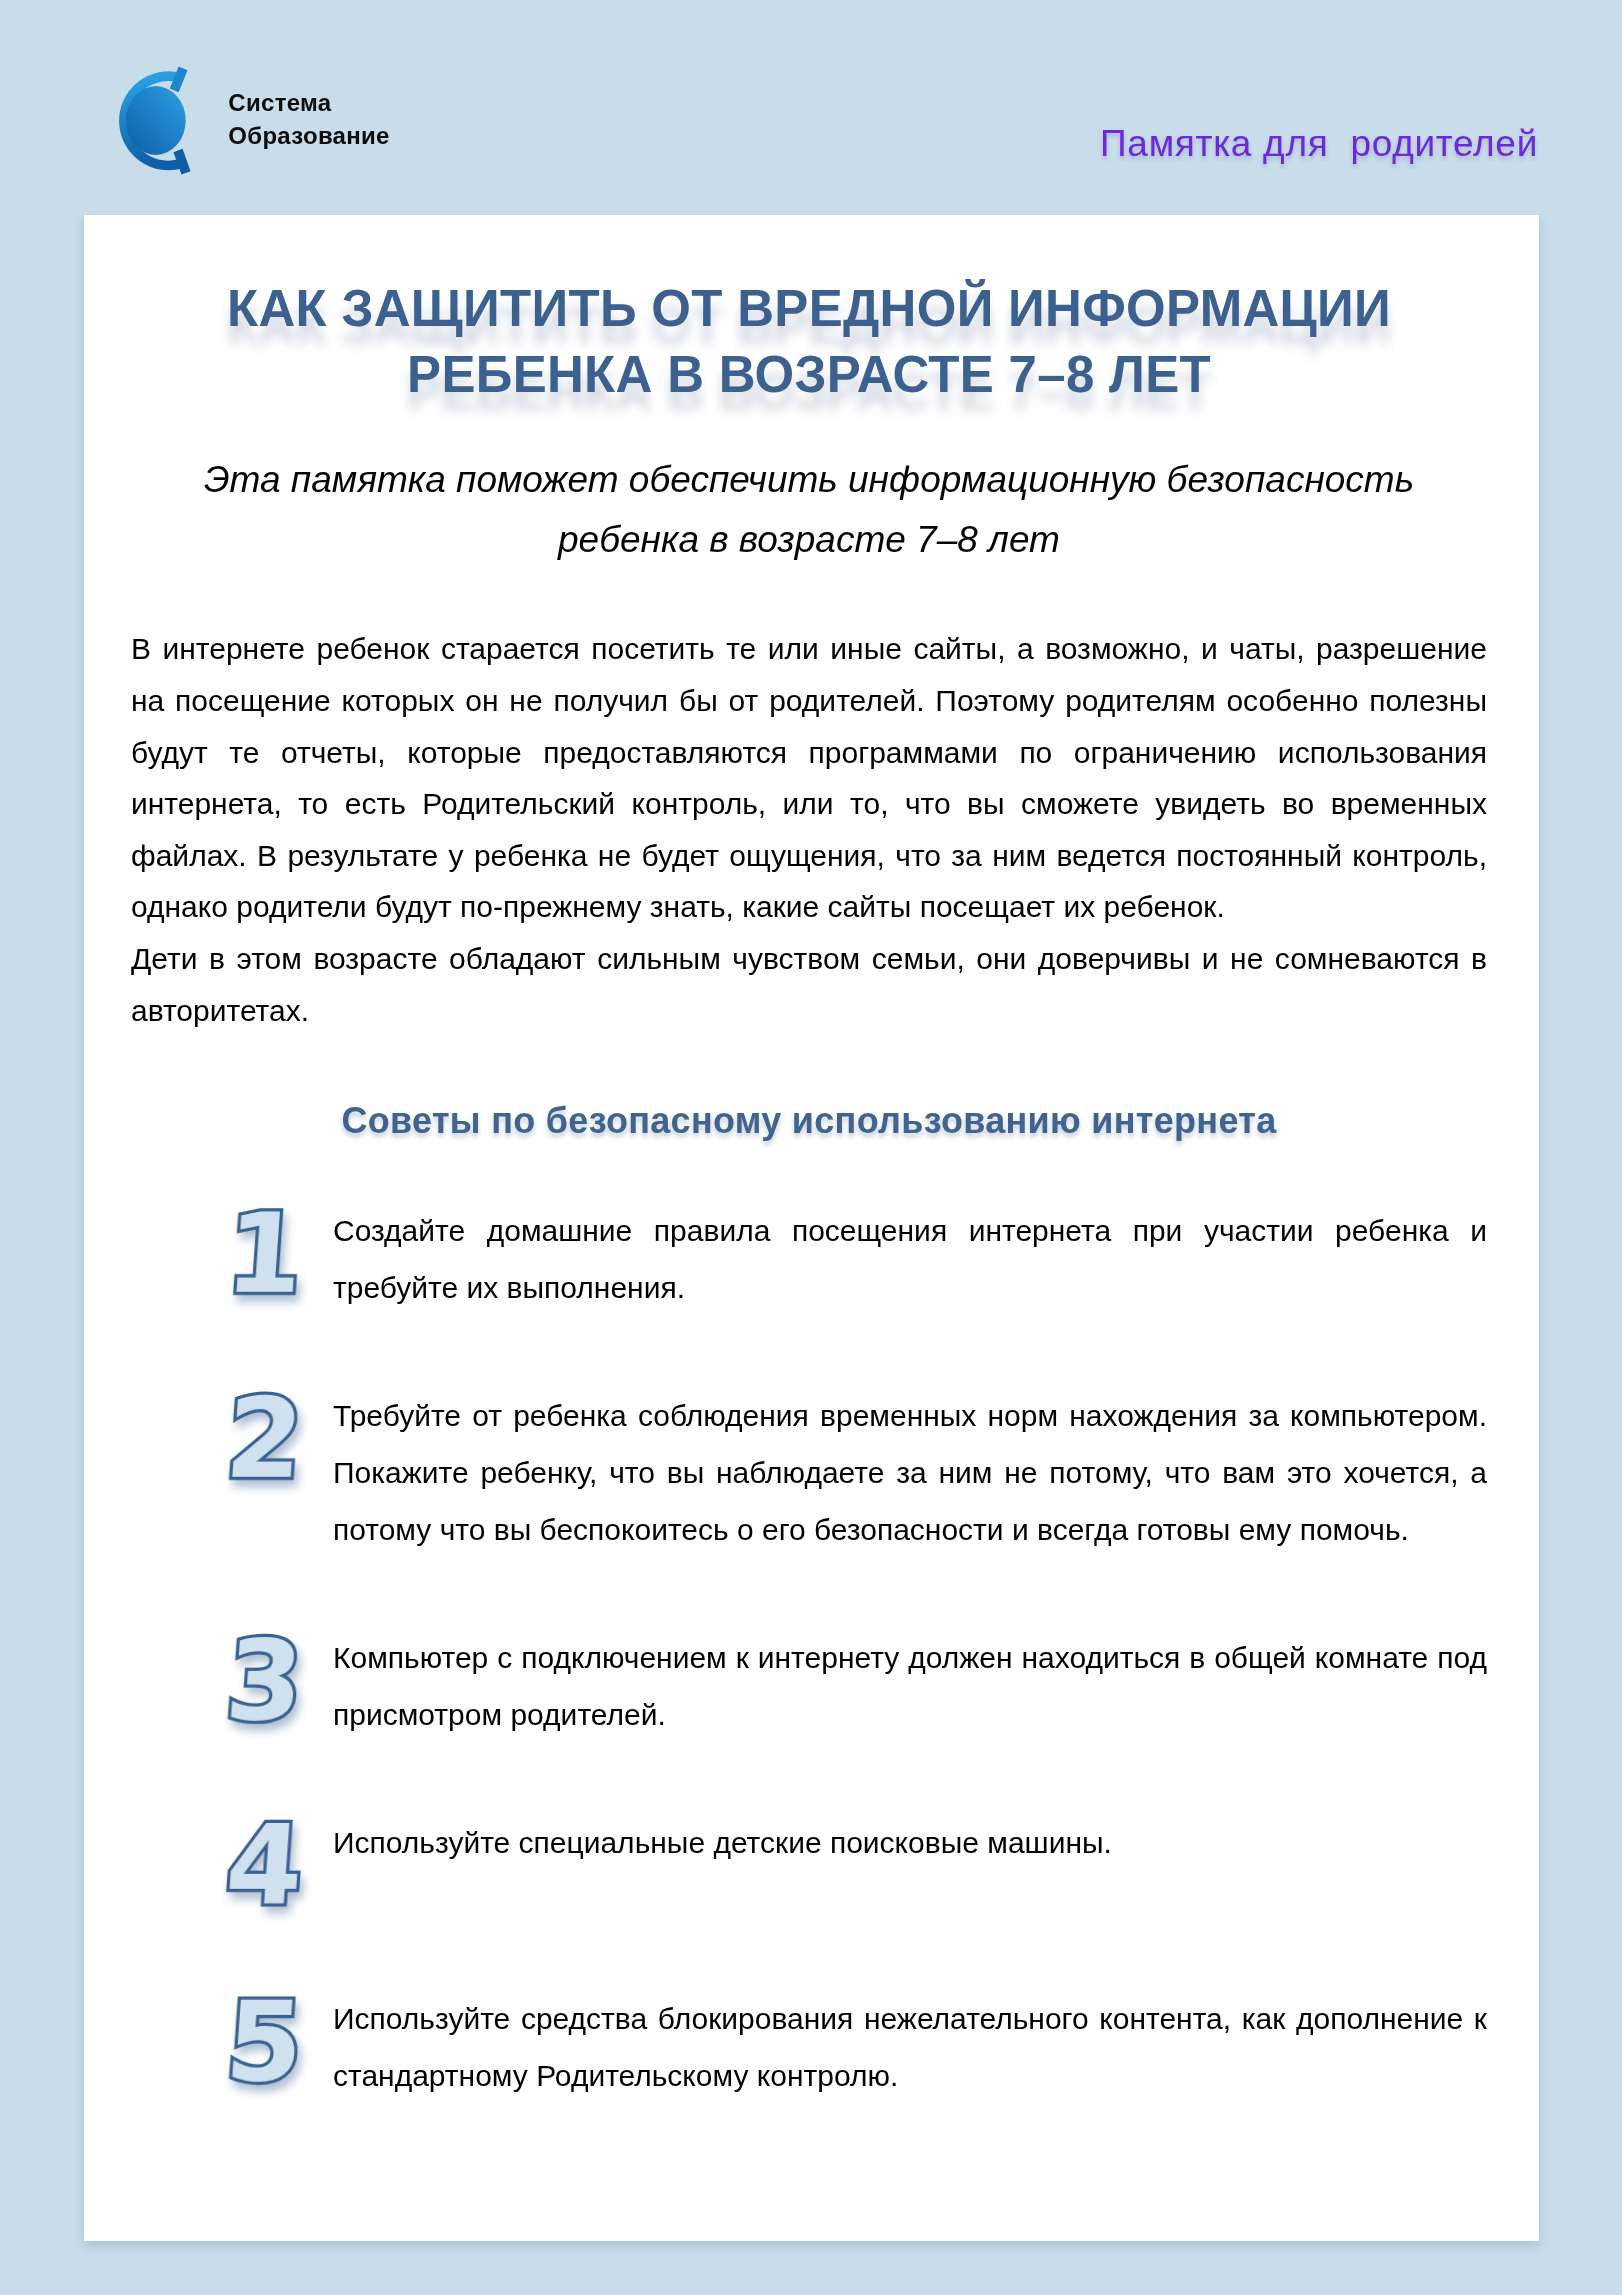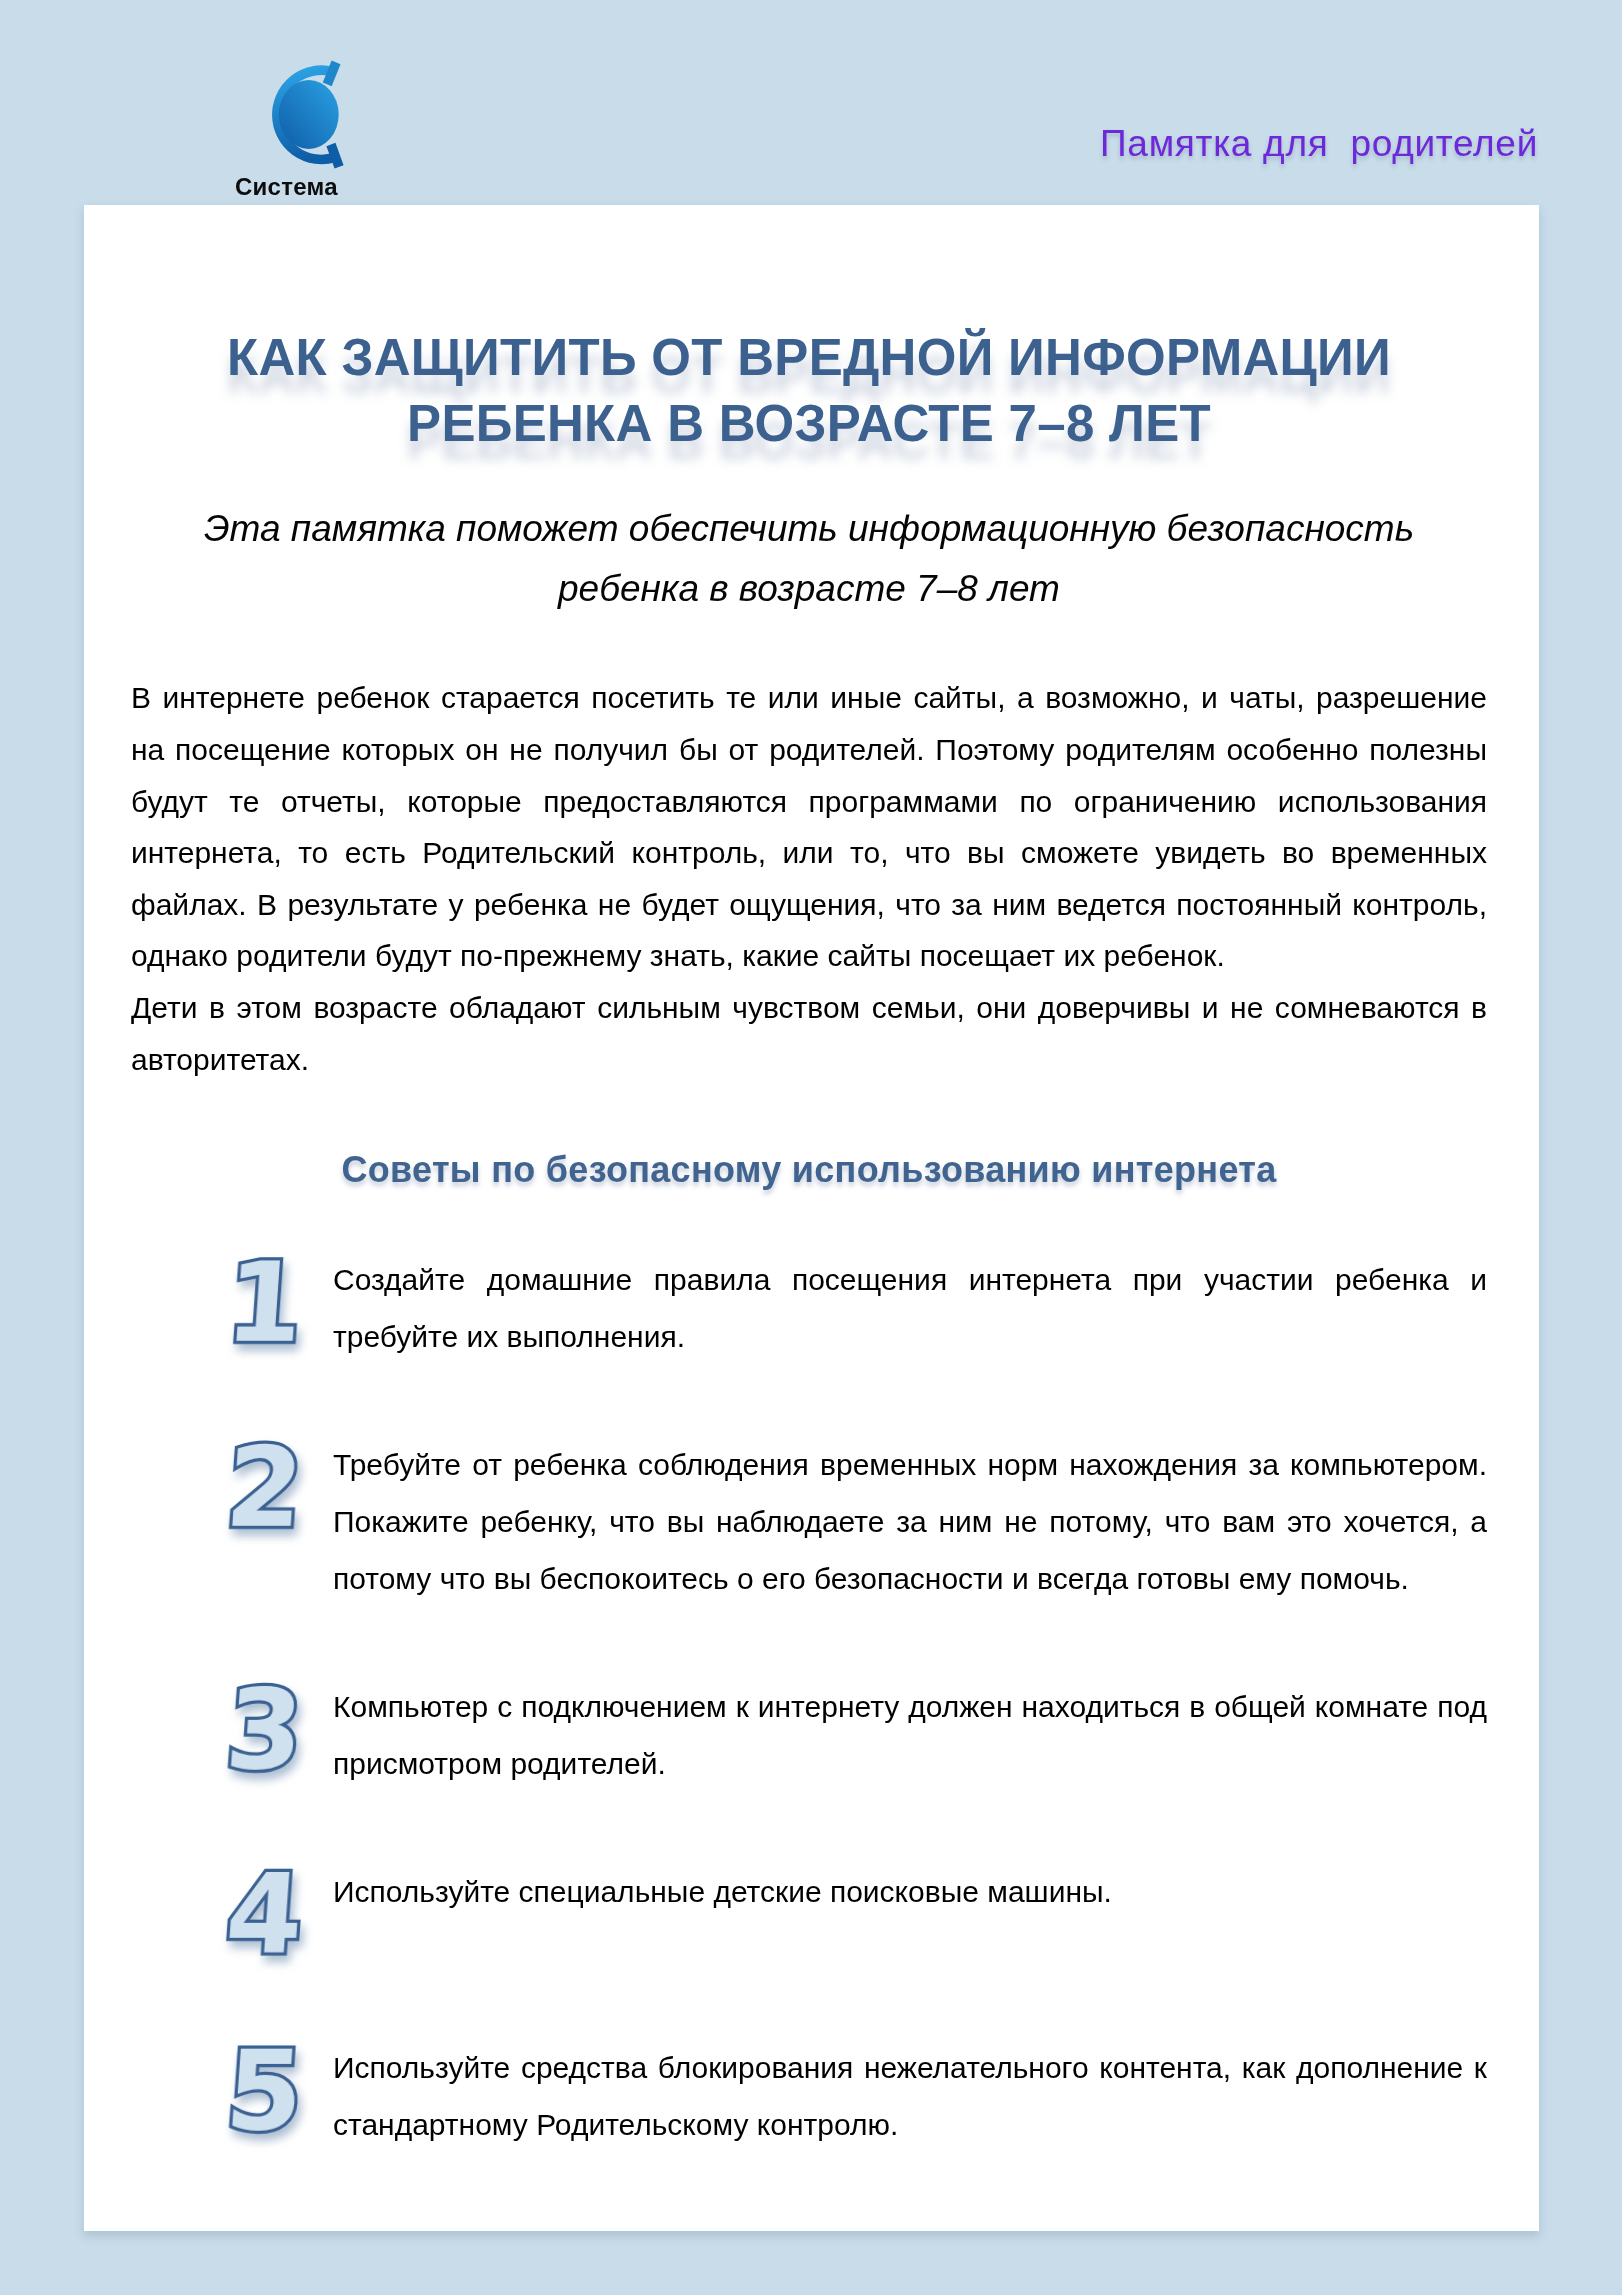--- a/index.html
+++ b/index.html
@@ -6,37 +6,37 @@
   body{
     width:1622px;height:2295px;position:relative;
     background:#c8dcea;
     font-family:"Liberation Sans",sans-serif;
     color:#000;
     overflow:hidden;
   }
   
   .logo{
     position:absolute;left:97px;top:58px;width:419px;height:124px;
-    display:flex;align-items:center;flex-direction:column;
+    display:flex;align-items:center;
   }
   .logo svg{width:113px;height:113px;flex:0 0 auto;}
   .logo-text{margin-left:18.3px;font-weight:bold;font-size:24px;line-height:1.36;color:#0d0d0d;letter-spacing:0.3px;}
   .badge{
     position:absolute;right:84px;top:123px;
     font-size:37px;font-weight:normal;color:#6d28d9;
     white-space:pre;letter-spacing:0.7px;
     text-shadow:0 2.6px 4.6px rgba(80,100,130,0.30);
   }
   
   .card{
-    position:absolute;left:84px;top:205px;width:1455px;height:2026px;
+    position:absolute;left:84px;top:215px;width:1455px;height:2026px;
     background:#ffffff;
     box-shadow:0 5.2px 9.2px rgba(90,115,140,0.25);
     box-sizing:border-box;
-    padding:120px 52px 0 47px;
+    padding:61px 52px 0 47px;
     overflow:hidden;
   }
   .title{margin:0;text-align:center;font-weight:900;letter-spacing:0.3px;}
   .title .t-line{
     display:block;
     font-size:51px;line-height:1.30;color:#3d618e;
     text-shadow:0 18.3px 10.5px rgba(115,135,165,0.35);
   }
   .subtitle{
     margin:41px 0 0 0;text-align:center;

